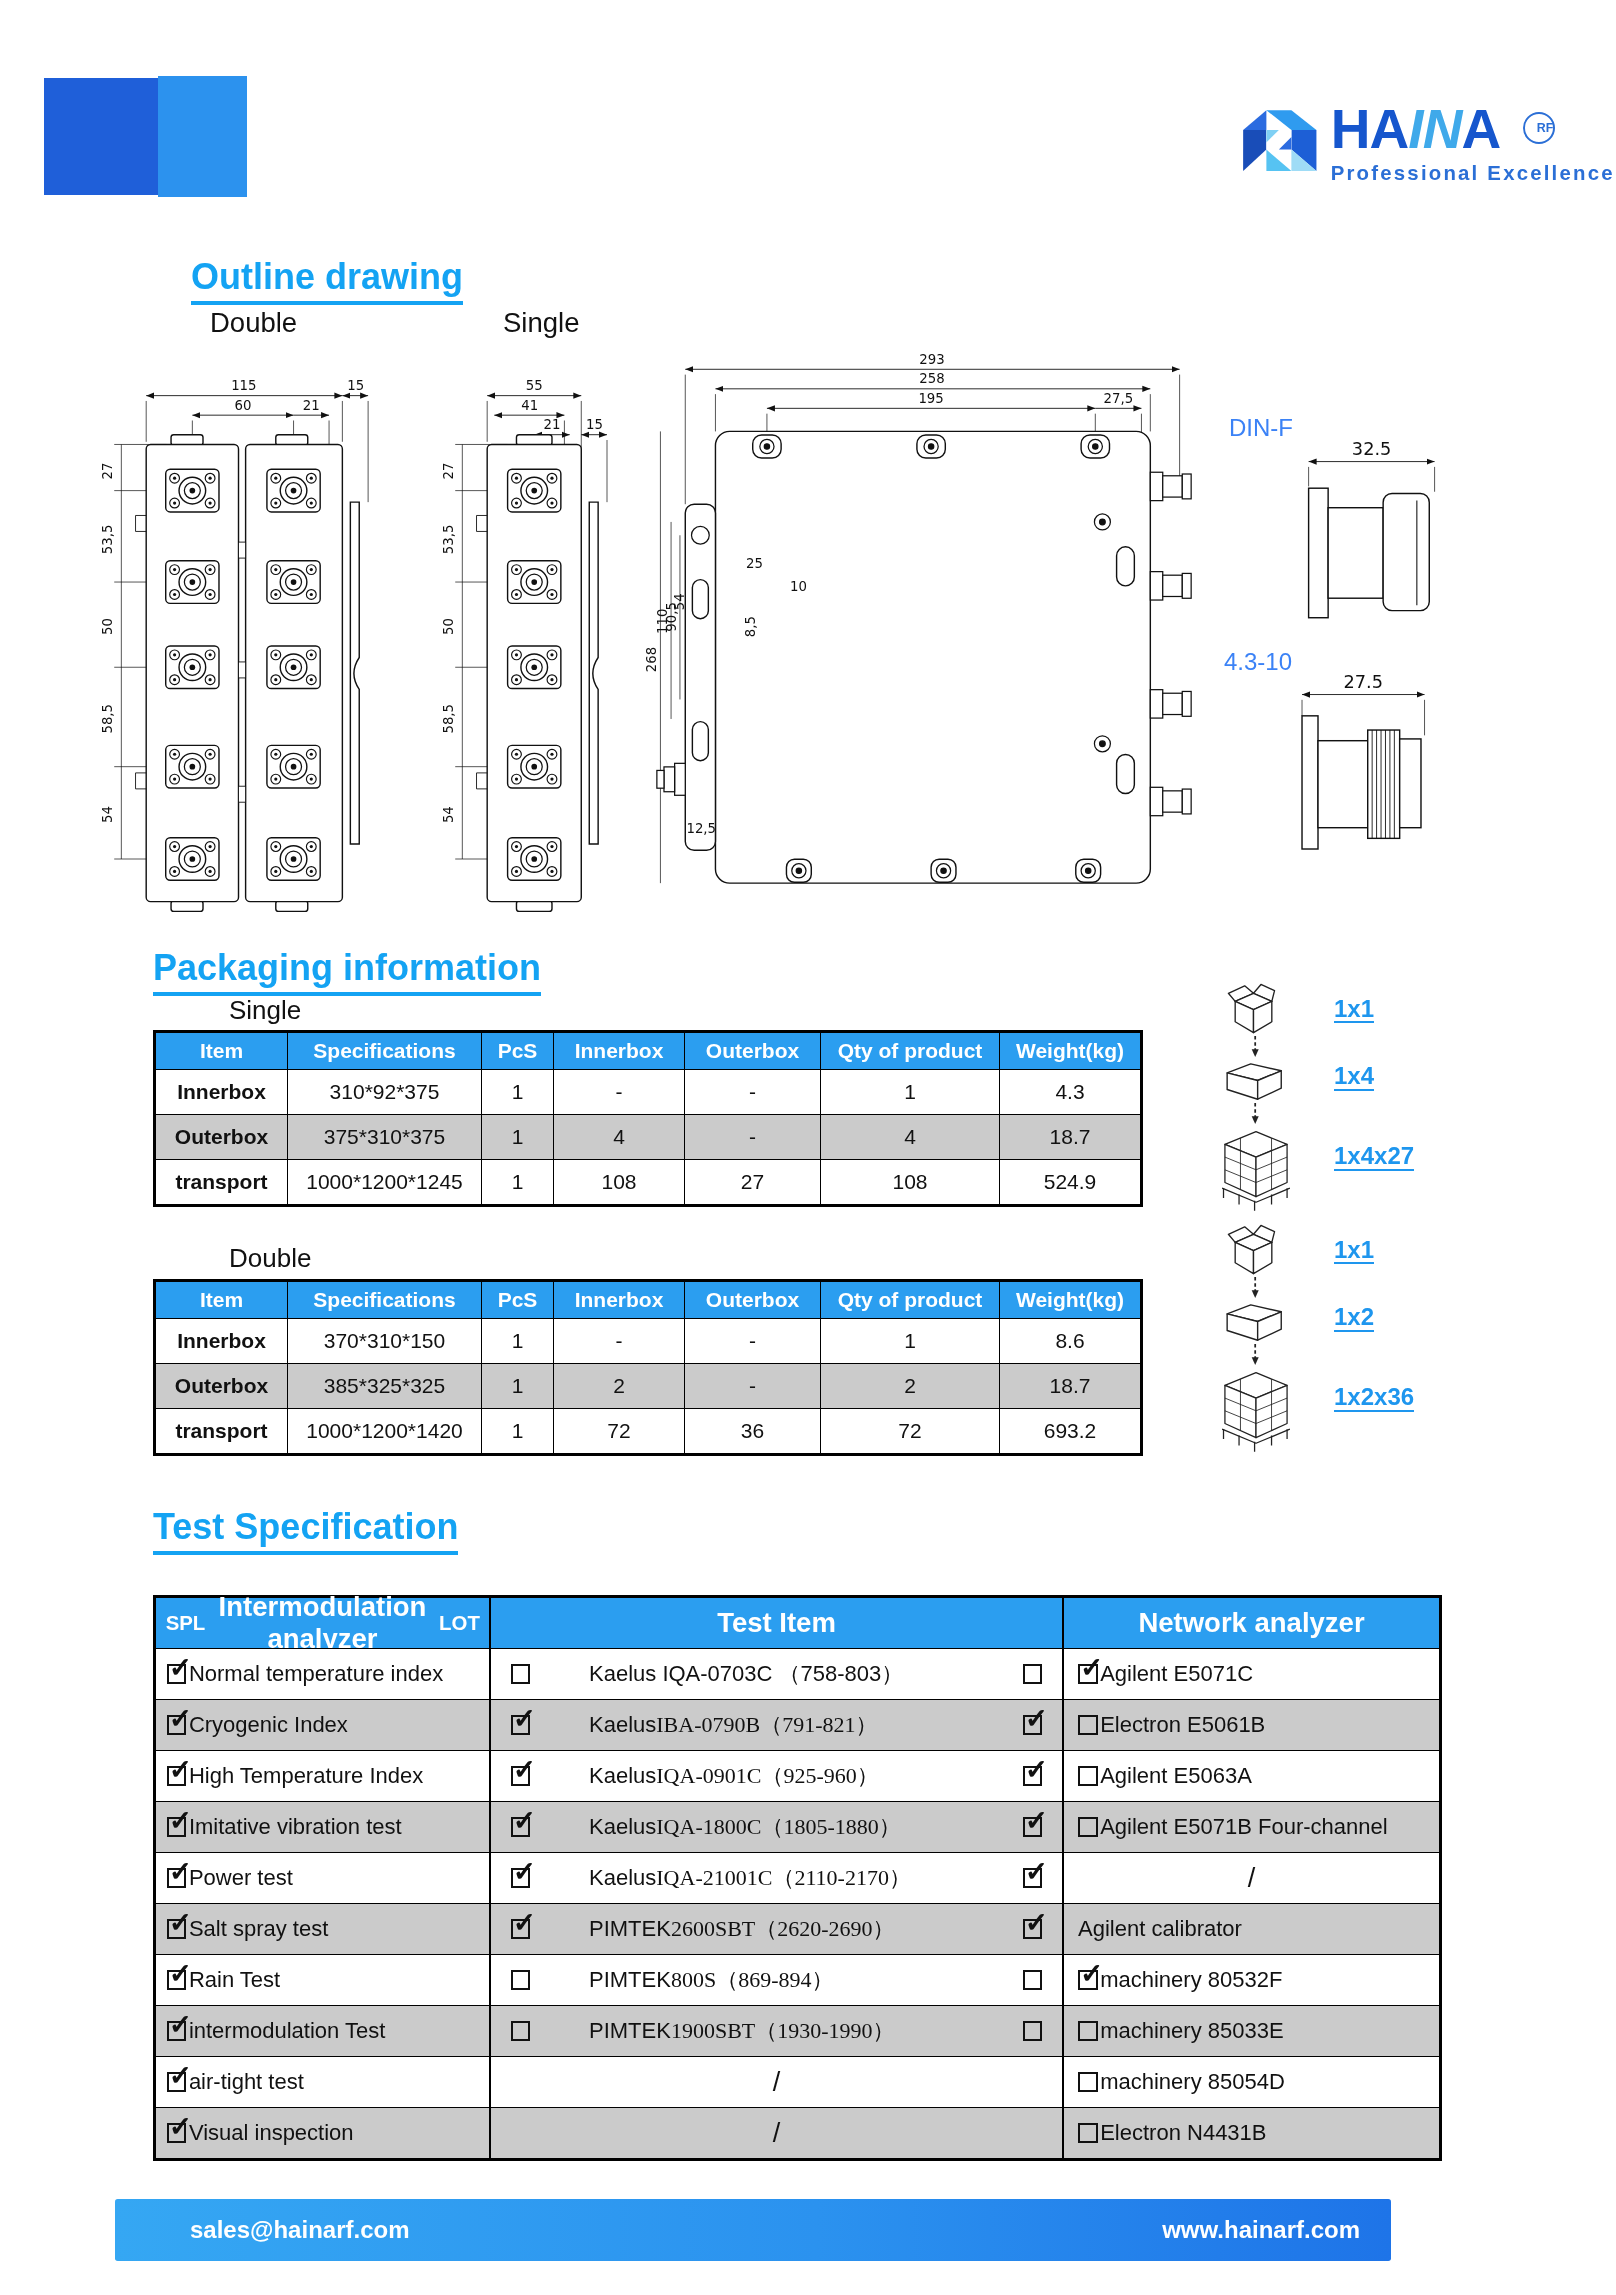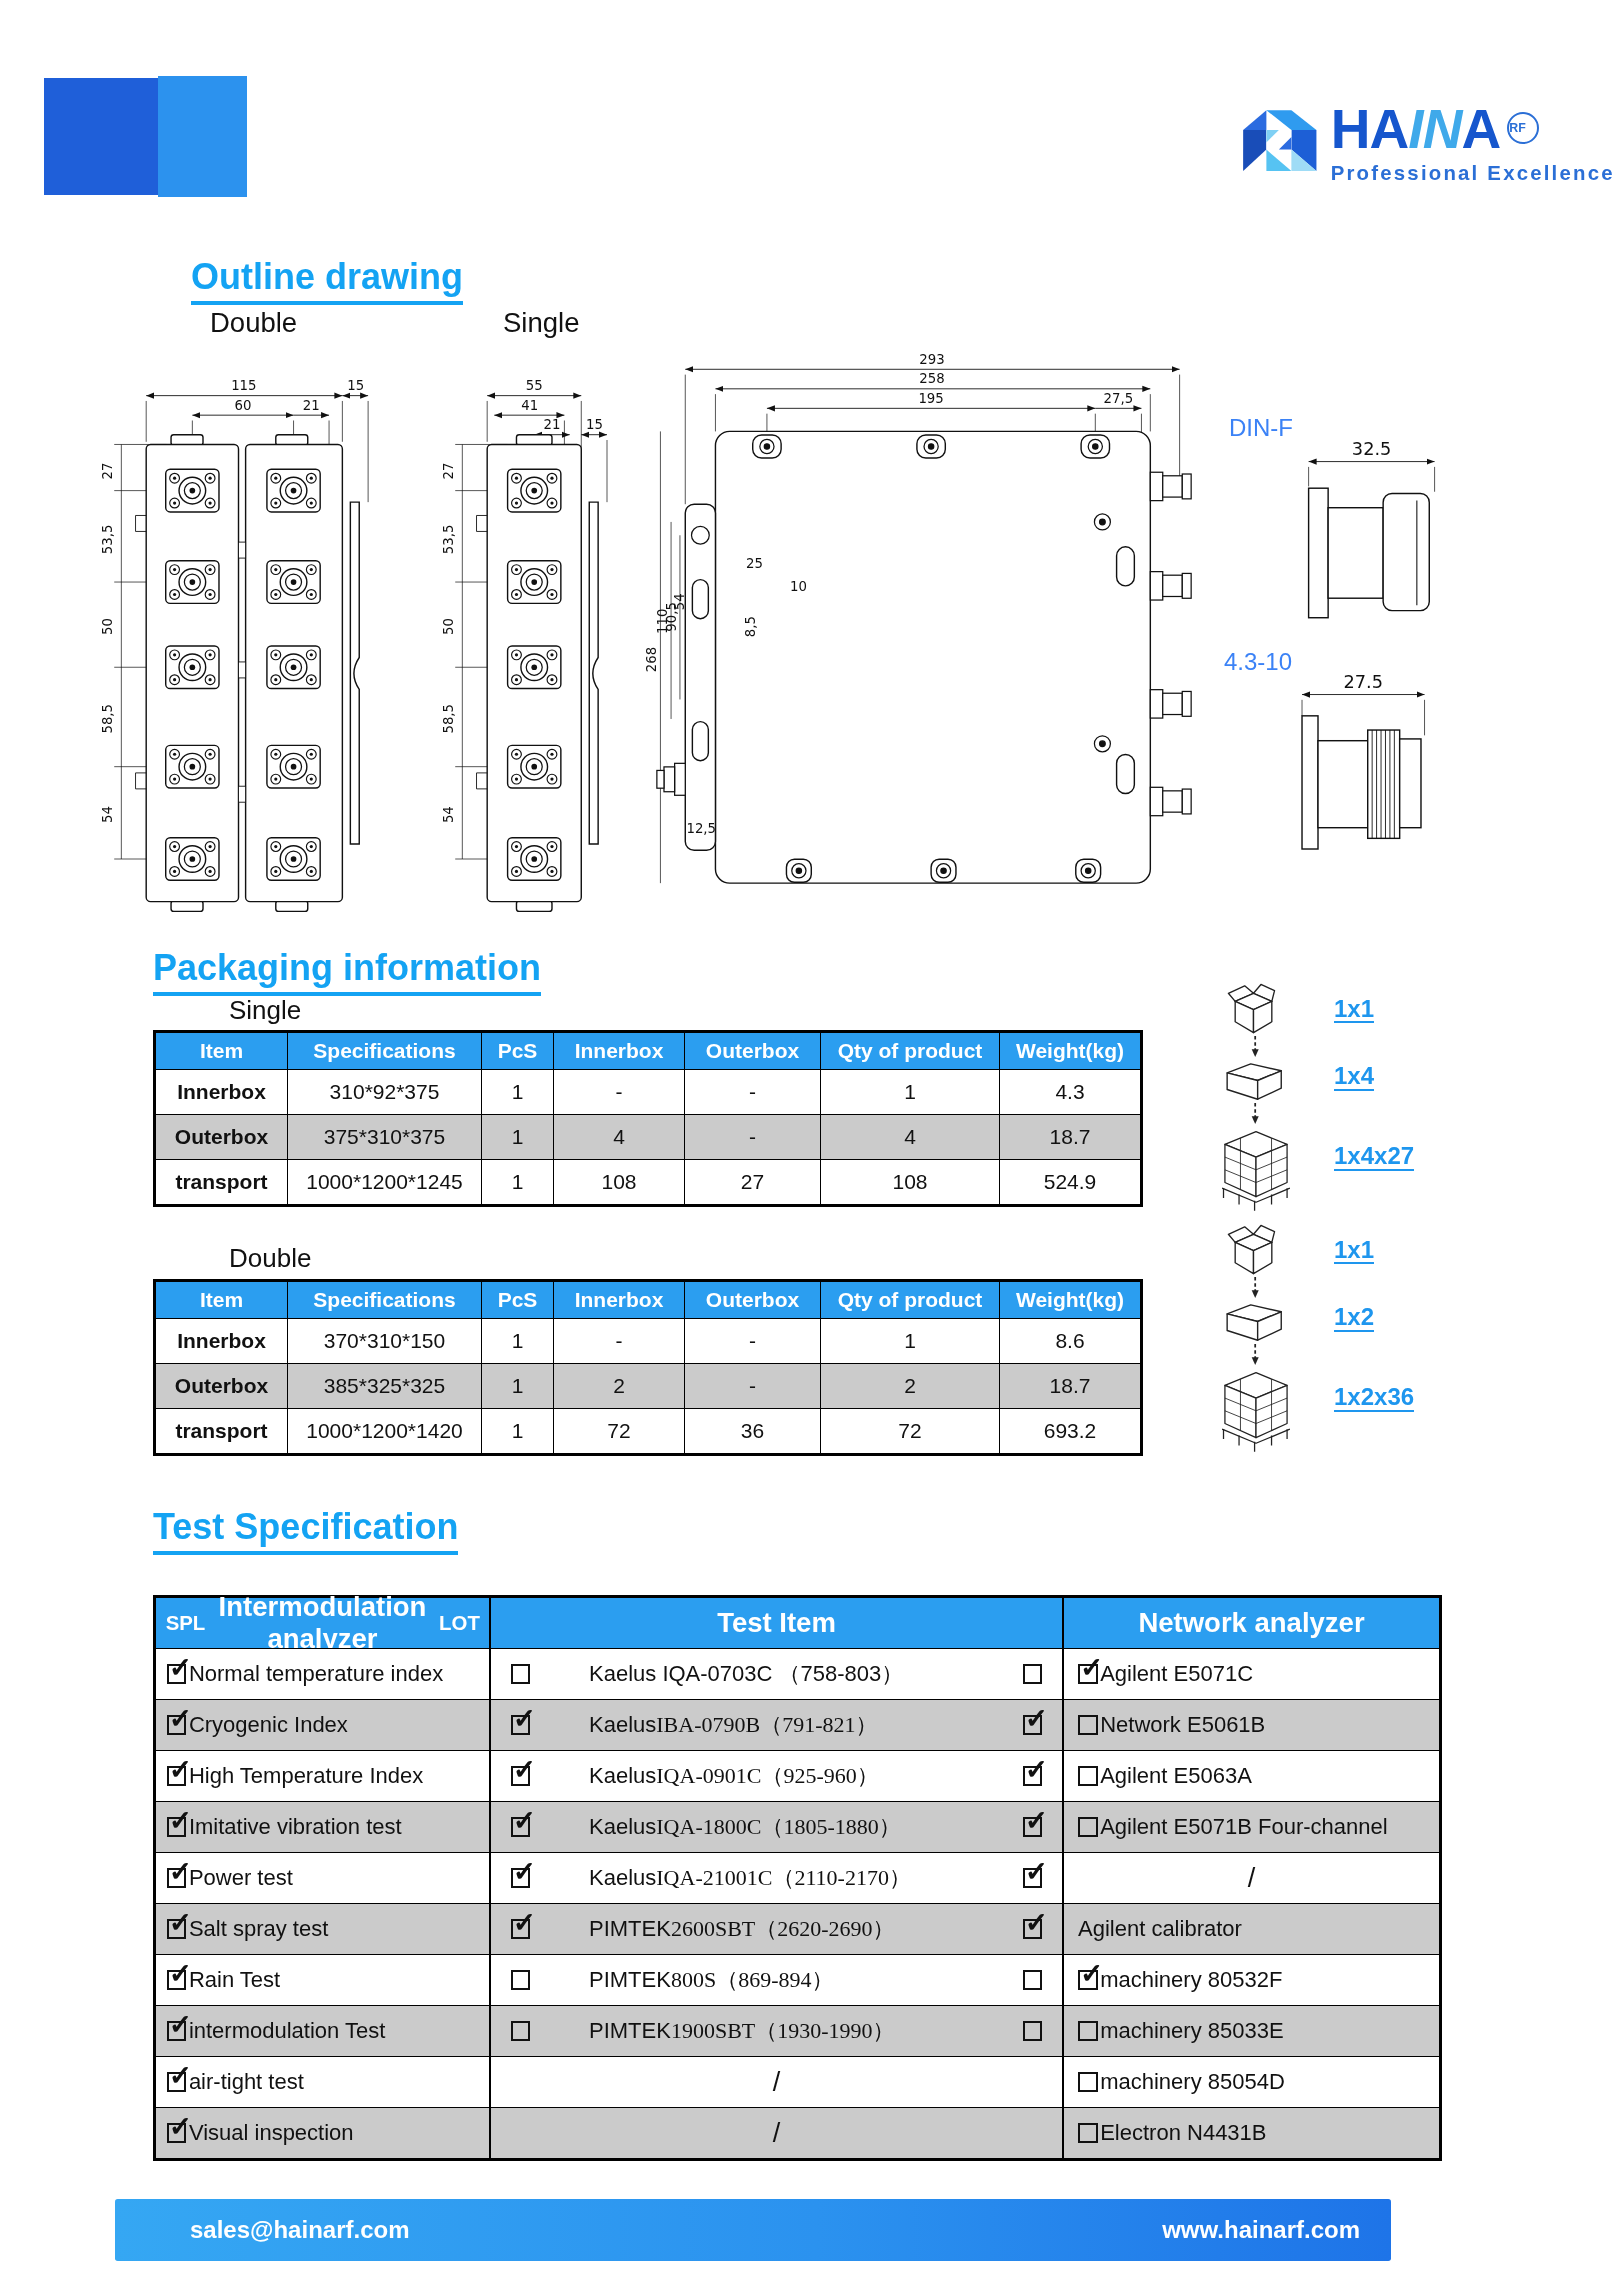--- a/index.html
+++ b/index.html
@@ -13,21 +13,21 @@
   .h-title{left:293px;top:75px;font-size:39px;font-weight:bold;color:#1b7de2;letter-spacing:0.9px;white-space:nowrap;}
   .h-banner{left:299px;top:139px;width:917px;height:59px;background:#2C92EE;
     clip-path:polygon(0 0,80% 0,100% 38%,100% 62%,80% 100%,0 100%);}
   .h-banner span{display:block;line-height:59px;padding-left:21px;color:#fff;font-weight:bold;font-size:25px;white-space:nowrap;}
   .logo{left:1236px;top:103px;display:flex;align-items:flex-start;}
   .logo-text{margin-left:10.7px;}
   .brand-line{font-size:55px;font-weight:bold;line-height:52px;letter-spacing:-0.9px;white-space:nowrap;}
   .br-dark{color:#1656cd;}
   .br-light{color:#3fa9ea;font-style:italic;}
   .rf-badge{display:inline-block;width:28px;height:28px;border:2.7px solid #2b6fd6;border-radius:50%;
-    font-size:12.4px;font-weight:bold;font-style:normal;color:#2b6fd6;text-align:left;line-height:28px;vertical-align:16px;margin-left:7px;letter-spacing:0;}
+    font-size:12.4px;font-weight:bold;font-style:normal;color:#2b6fd6;text-align:right;line-height:28px;vertical-align:16px;margin-left:23px;letter-spacing:0;}
   .tagline{margin-top:7px;font-size:20.4px;color:#2b6fd6;letter-spacing:2.2px;font-weight:bold;white-space:nowrap;}
 
   
   .sec-head{font-size:36px;font-weight:bold;color:#14A3F3;border-bottom:4.4px solid #14A3F3;padding-bottom:2.7px;white-space:nowrap;}
   .draw-label{font-size:27.5px;color:#111;}
   .sub-label{font-size:26px;color:#111;}
 
   
   svg{overflow:visible;}
   svg text{font-family:"DejaVu Sans",sans-serif;font-size:15px;fill:#111;}
@@ -545,21 +545,21 @@
           </span>
           <div class="model"><span class="mb">Kaelus</span><span class="ms">IBA-0790B（791-821）</span></div>
           <span class="cbwrap">
             <span class="cb on">
               <span class="chk">✓</span>
             </span>
           </span>
         </div>
         <div class="tcell net">
           <span class="cb"></span>
-          <span>Network E5061B</span>
+          <span>Electron E5061B</span>
         </div>
       </div>
       <div class="trow">
         <div class="tcell item">
           <span class="cb on">
             <span class="chk">✓</span>
           </span>
           <span>High Temperature Index</span>
         </div>
         <div class="tcell mid">

